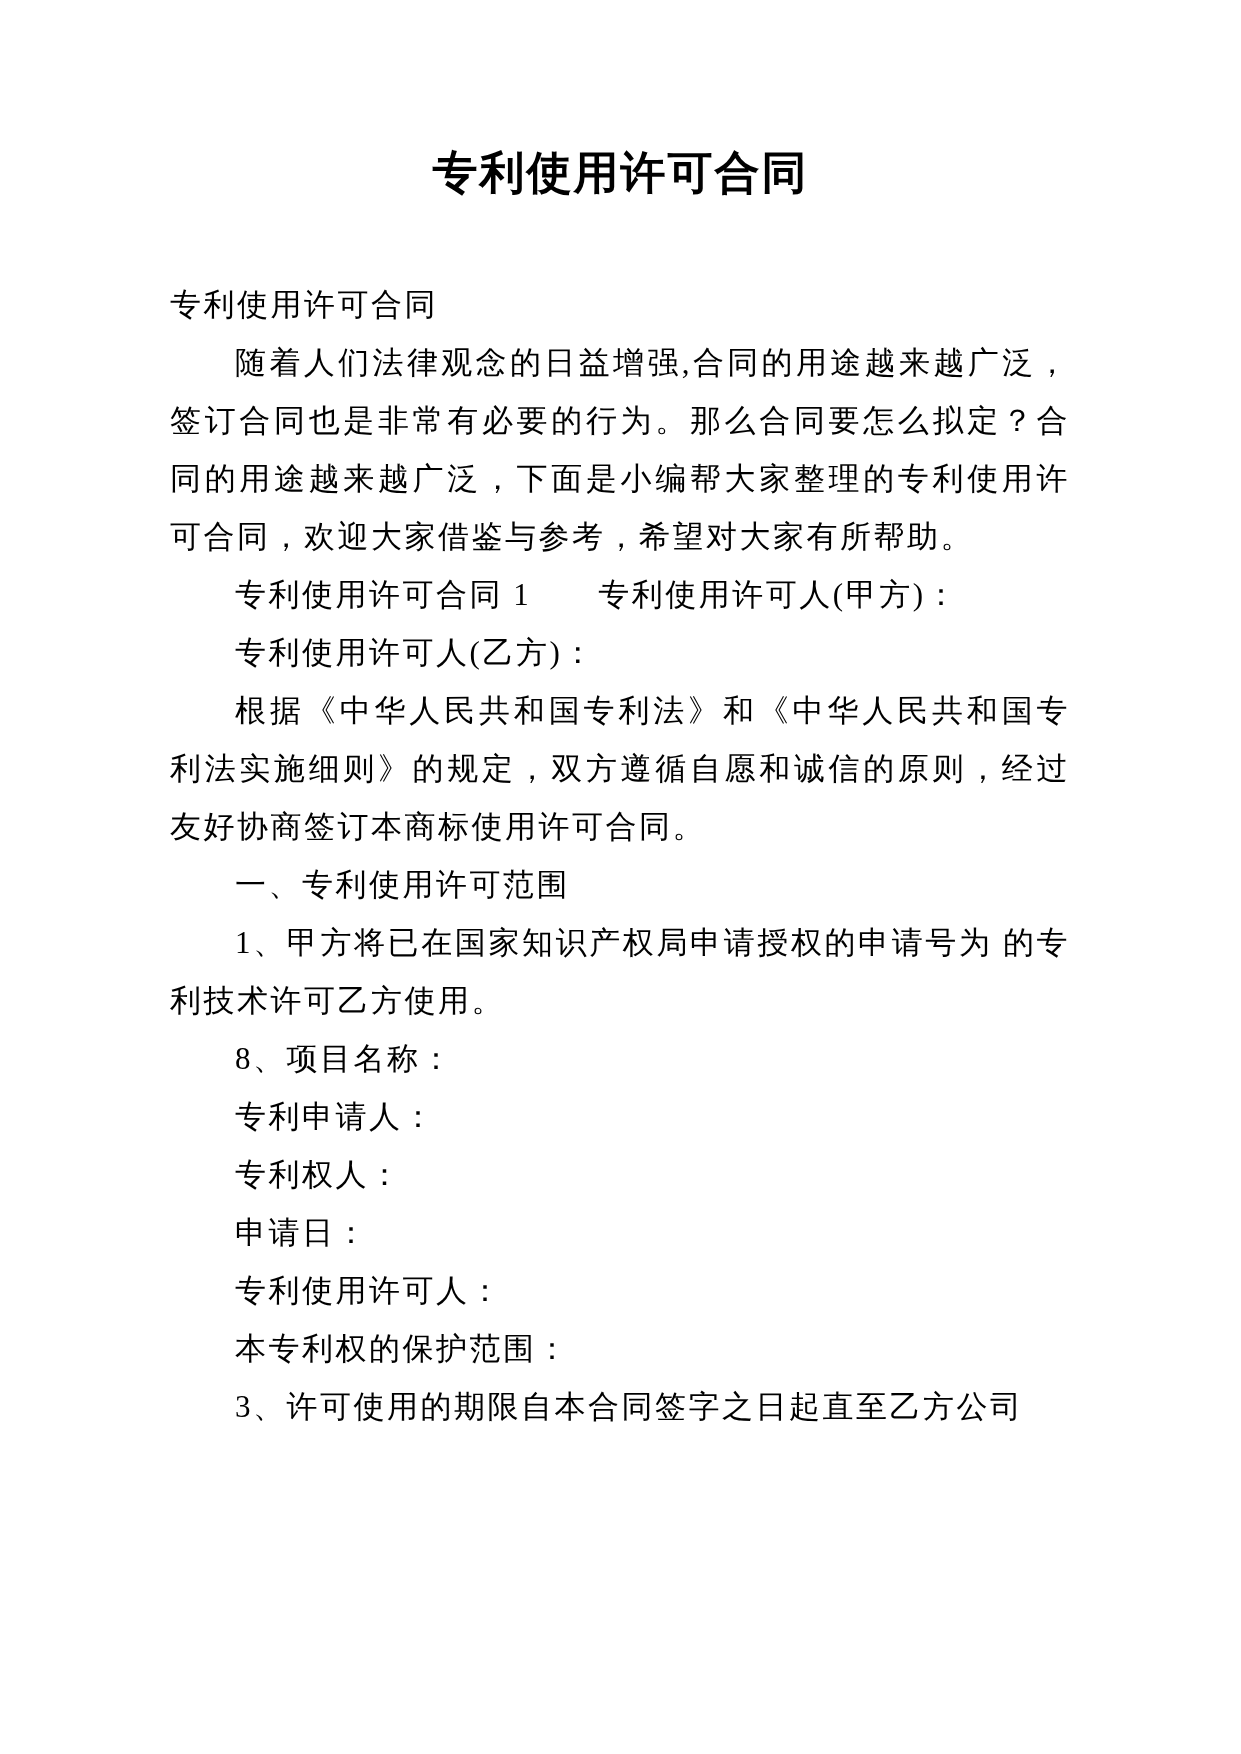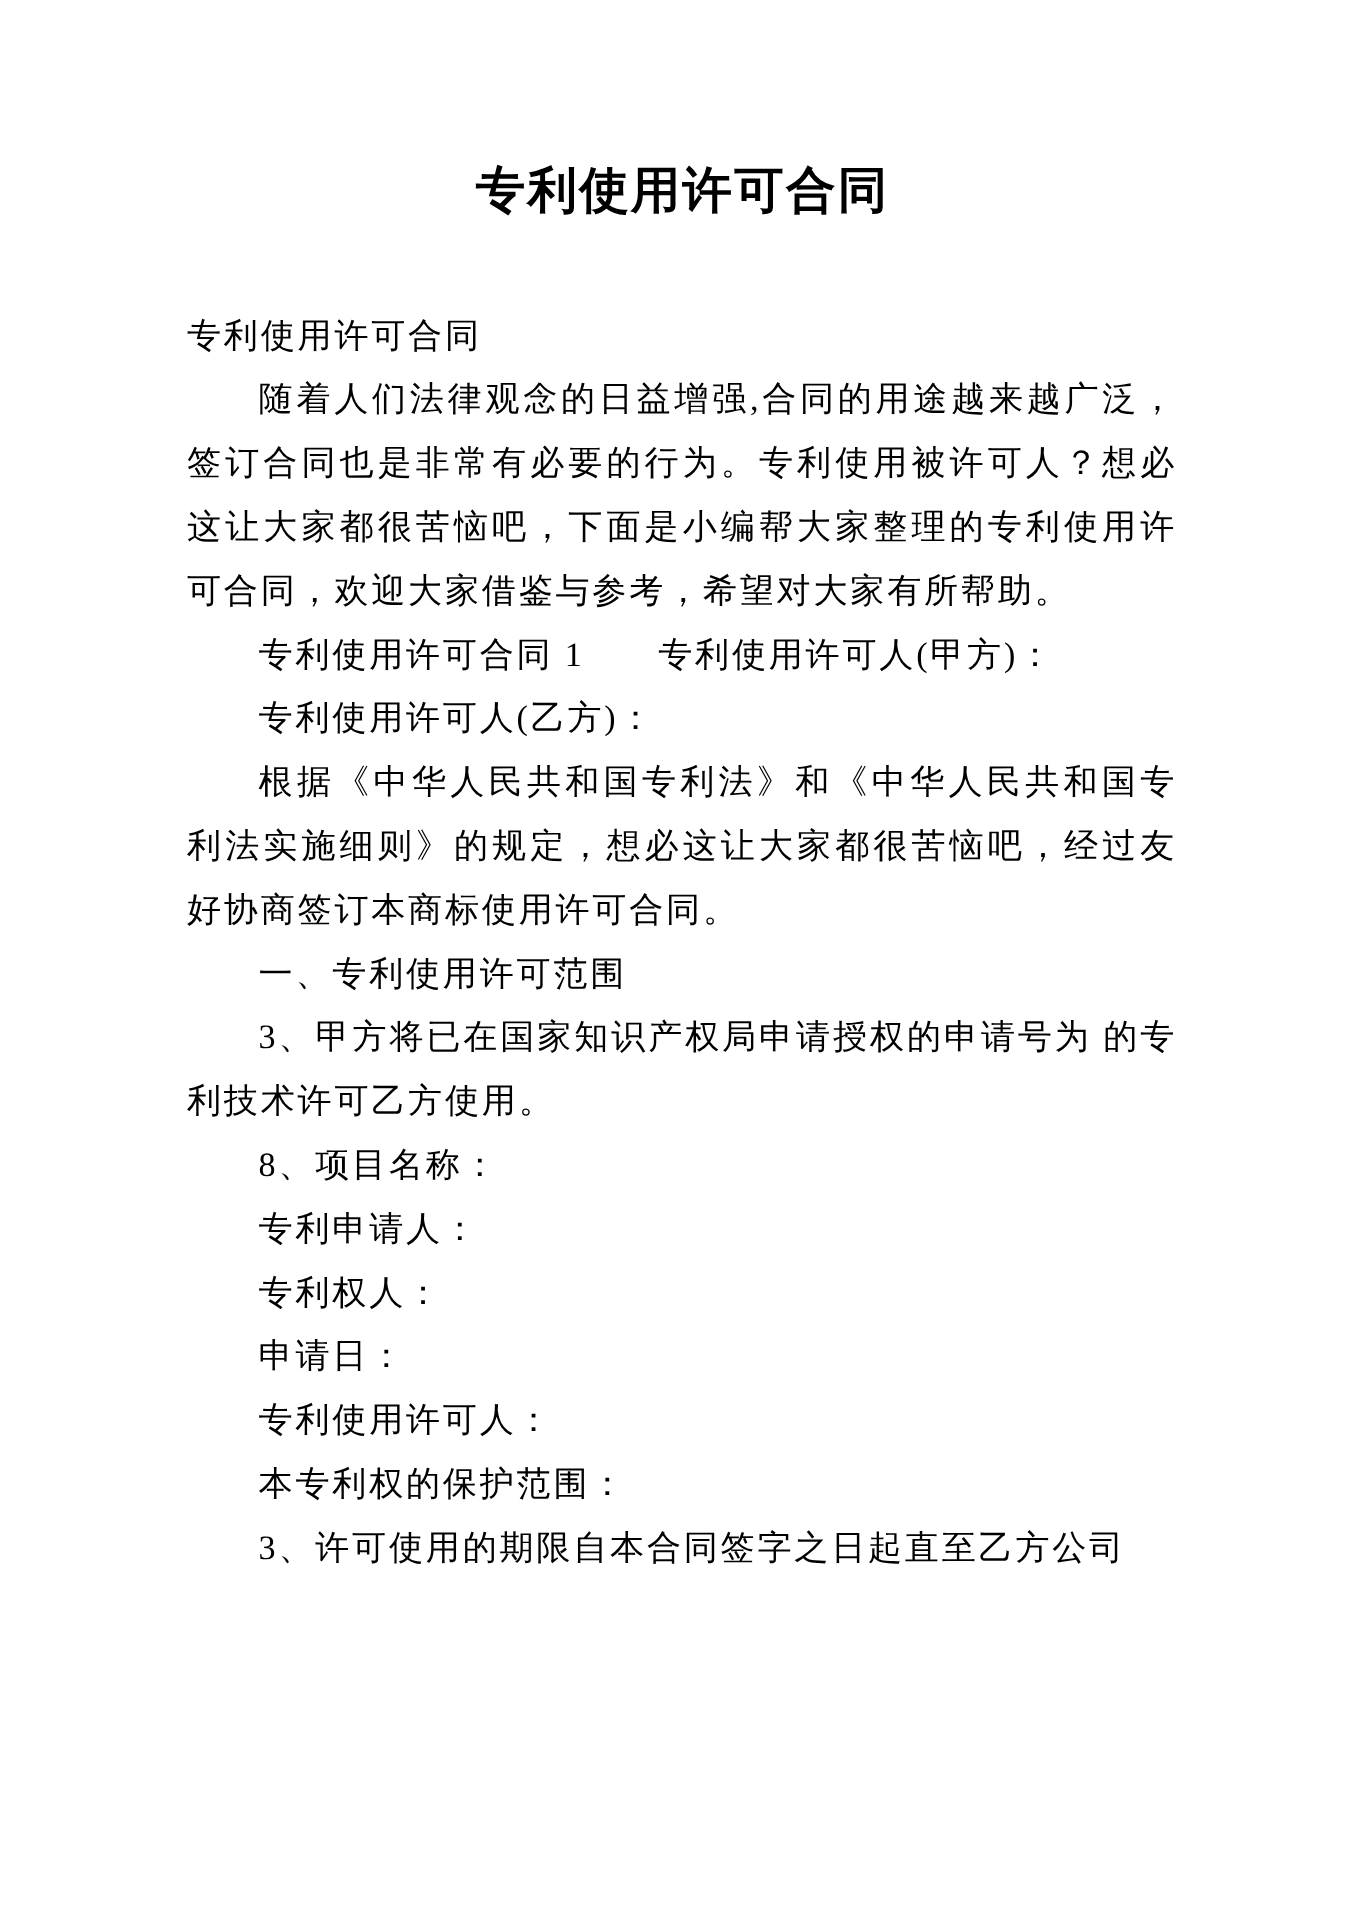--- a/index.html
+++ b/index.html
@@ -50,26 +50,26 @@
   }
 </style>
 </head>
 <body>
 
 <div class="page">
   <h1 class="doc-title">专利使用许可合同</h1>
 
   <div class="content">
     <p class="no-indent">专利使用许可合同</p>
-    <p>随着人们法律观念的日益增强,合同的用途越来越广泛，签订合同也是非常有必要的行为。专利使用被许可人？想必这让大家都很苦恼吧，下面是小编帮大家整理的专利使用许可合同，欢迎大家借鉴与参考，希望对大家有所帮助。</p>
+    <p>随着人们法律观念的日益增强,合同的用途越来越广泛，签订合同也是非常有必要的行为。那么合同要怎么拟定？合同的用途越来越广泛，下面是小编帮大家整理的专利使用许可合同，欢迎大家借鉴与参考，希望对大家有所帮助。</p>
     <p>专利使用许可合同 1　　专利使用许可人(甲方)：</p>
     <p>专利使用许可人(乙方)：</p>
-    <p>根据《中华人民共和国专利法》和《中华人民共和国专利法实施细则》的规定，想必这让大家都很苦恼吧，经过友好协商签订本商标使用许可合同。</p>
+    <p>根据《中华人民共和国专利法》和《中华人民共和国专利法实施细则》的规定，双方遵循自愿和诚信的原则，经过友好协商签订本商标使用许可合同。</p>
     <p>一、专利使用许可范围</p>
-    <p>3、甲方将已在国家知识产权局申请授权的申请号为 的专利技术许可乙方使用。</p>
+    <p>1、甲方将已在国家知识产权局申请授权的申请号为 的专利技术许可乙方使用。</p>
     <p>8、项目名称：</p>
     <p>专利申请人：</p>
     <p>专利权人：</p>
     <p>申请日：</p>
     <p>专利使用许可人：</p>
     <p>本专利权的保护范围：</p>
     <p>3、许可使用的期限自本合同签字之日起直至乙方公司</p>
   </div>
 </div>
 

